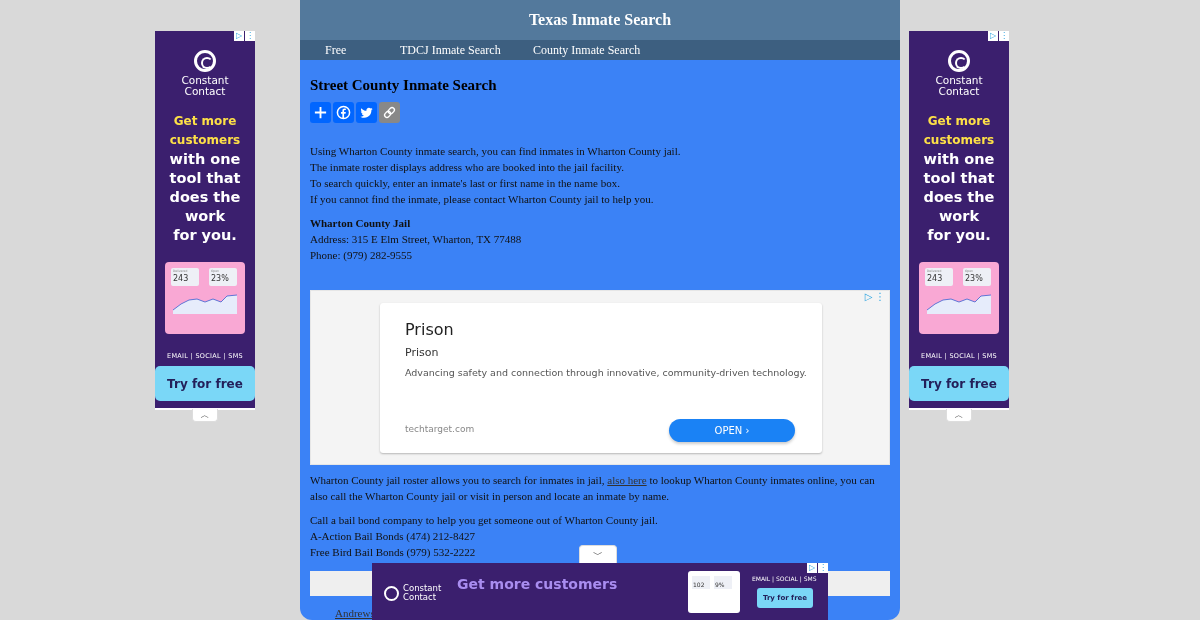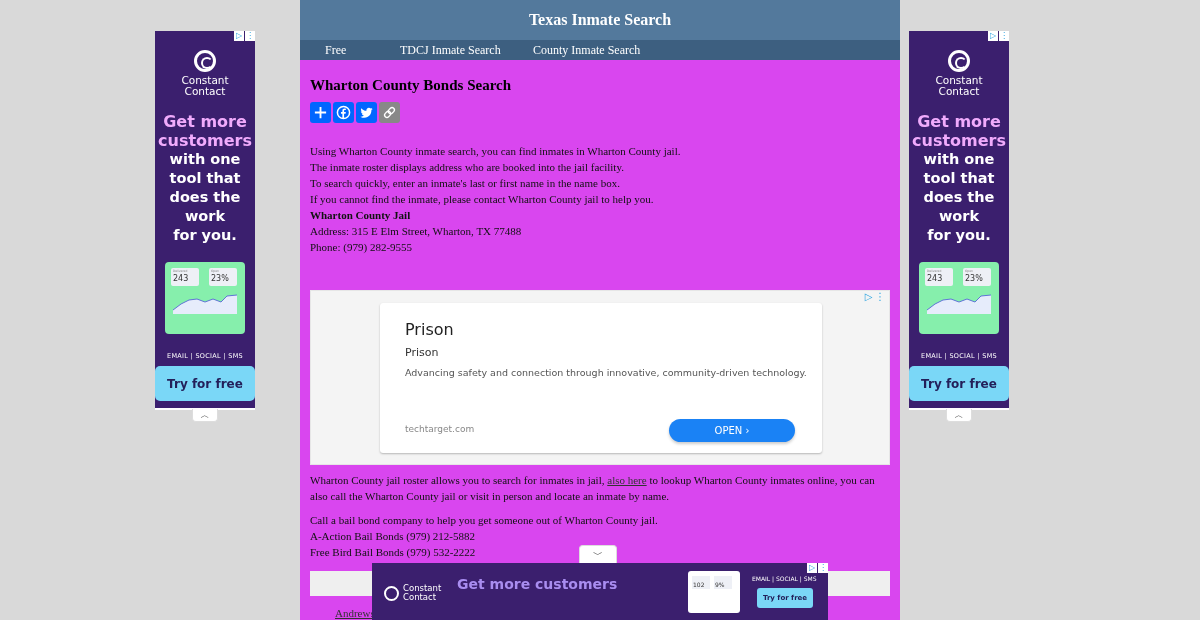--- a/index.html
+++ b/index.html
@@ -1,34 +1,34 @@
 <!DOCTYPE html>
 <html><head>
 <meta charset="utf-8">
 <style>
   * { box-sizing: border-box; margin: 0; padding: 0; }
   html, body { width: 1200px; height: 620px; overflow: hidden; }
   body { background: #d9d9d9; font-family: "Liberation Serif", serif; position: relative; }
 
   
-  .page { position: absolute; left: 300px; top: 0; width: 600px; height: 620px; background: #d946ef; }
+  .page { position: absolute; left: 300px; top: 0; width: 600px; height: 620px; background: #3b82f6; border-radius: 12px; }
   .site-header { height: 40px; background: #53799c; display: flex; align-items: center; justify-content: center; }
   .site-title { color: #ffffff; font-weight: bold; font-size: 16px; font-family: "Liberation Serif", serif; }
   .site-nav { height: 20px; background: #3d5f80; display: flex; align-items: center; }
   .nav-link { color: #ffffff; font-size: 12px; text-decoration: none; position: absolute; top: 43px; }
 
   .content { padding: 0 10px; }
   .page-title { font-size: 15px; font-weight: bold; color: #000; margin-top: 16px; line-height: 18px; }
   .share-bar { display: flex; gap: 2px; margin-top: 8px; }
   .share-btn { width: 21px; height: 21px; border-radius: 3px; display: flex; align-items: center; justify-content: center; }
   .share-btn svg { width: 15px; height: 15px; }
 
   .para { font-size: 11px; color: #111; line-height: 16px; }
   .intro { margin-top: 20px; }
-  .jail-info { margin-top: 0; }
+  .jail-info { margin-top: 8px; }
   .bold { font-weight: bold; }
 
   .ad-inline { position: absolute; left: 10px; top: 290px; width: 580px; height: 175px; background: #f4f4f4; border: 1px solid #e6e6e6; }
   .ad-card { position: absolute; left: 69px; top: 12px; width: 442px; height: 150px; background: #fff; border-radius: 3px; box-shadow: 0 1px 2px rgba(0,0,0,0.25); font-family: "DejaVu Sans", sans-serif; }
   .ad-title { position: absolute; left: 25px; top: 17px; font-size: 16px; color: #222; }
   .ad-sub { position: absolute; left: 25px; top: 43px; font-size: 11px; color: #333; }
   .ad-desc { position: absolute; left: 25px; top: 64px; font-size: 9.5px; color: #555; }
   .ad-domain { position: absolute; left: 25px; top: 121px; font-size: 9px; color: #888; }
   .ad-open { position: absolute; left: 289px; top: 116px; width: 126px; height: 23px; background: #1a82f5; border-radius: 12px; color: #fff; font-size: 10px; display: flex; align-items: center; justify-content: center; box-shadow: 0 2px 3px rgba(0,0,0,0.2); }
   .ad-choices { position: absolute; right: 4px; top: 0px; font-size: 10px; color: #2aa3e0; }
@@ -40,23 +40,23 @@
   .grey-bar { position: absolute; left: 10px; top: 571px; width: 580px; height: 25px; background: #efefef; }
   .county-link { position: absolute; left: 35px; top: 607px; font-size: 11px; color: #333; text-decoration: underline; }
 
   
   .side-ad { position: absolute; top: 31px; width: 100px; height: 377px; background: #3b1f6e; font-family: "DejaVu Sans", sans-serif; text-align: center; }
   .side-ad.left { left: 155px; }
   .side-ad.right { left: 909px; }
   .cc-logo-icon { margin: 19px auto 0; width: 22px; height: 22px; border: 3px solid #fff; border-radius: 50%; position: relative; }
   .cc-logo-icon::after { content: ""; position: absolute; left: 4px; top: 4px; width: 8px; height: 8px; border: 2px solid #fff; border-radius: 50%; border-right-color: transparent; }
   .cc-brand { color: #fff; font-size: 10.5px; line-height: 11px; margin-top: 3px; }
-  .side-headline-a { color: #f0abfc; font-weight: bold; font-size: 16px; line-height: 19px; margin-top: 15px; }
+  .side-headline-a { color: #fde047; font-weight: bold; font-size: 12px; line-height: 19px; margin-top: 15px; }
   .side-headline-b { color: #fff; font-weight: bold; font-size: 14.5px; line-height: 19px; }
-  .mini-card { width: 80px; height: 72px; background: #86efac; border-radius: 4px; margin: 17px auto 0; position: relative; }
+  .mini-card { width: 80px; height: 72px; background: #f9a8d4; border-radius: 4px; margin: 17px auto 0; position: relative; }
   .mini-stat { position: absolute; top: 6px; width: 28px; height: 18px; background: #eef0f6; border-radius: 2px; font-size: 8px; color: #333; text-align: left; padding-left: 2px; padding-top: 6px; }
   .mini-stat .lbl { position: absolute; top: 1px; left: 2px; font-size: 3px; color: #888; }
   .mini-line { position: absolute; left: 6px; top: 28px; width: 68px; height: 26px; }
   .side-channels { color: #fff; font-size: 6.5px; margin-top: 18px; letter-spacing: 0.3px; }
   .side-cta { margin: 6px auto 0; width: 100px; height: 35px; background: #7ad7f7; border-radius: 5px; color: #23205a; font-weight: bold; font-size: 12px; display: flex; align-items: center; justify-content: center; }
   .ad-badge { position: absolute; top: 0; right: 0; display: flex; gap: 1px; }
   .ad-badge span { width: 10px; height: 10px; background: #fff; color: #2aa3e0; font-size: 8px; line-height: 10px; display: block; text-align: center; }
   .collapse-tab { position: absolute; width: 26px; height: 13px; background: #fff; border: 1px solid #ddd; border-top: none; border-radius: 0 0 4px 4px; font-size: 9px; color: #555; display: flex; align-items: center; justify-content: center; }
   .side-bottom-strip { position: absolute; height: 2px; width: 100px; background: #fff; top: 408px; }
 
@@ -147,21 +147,21 @@
 <div class="page">
   <div class="site-header">
     <span class="site-title">Texas Inmate Search</span>
   </div>
   <div class="site-nav"></div>
   <a class="nav-link" style="left:25px;">Free</a>
   <a class="nav-link" style="left:100px;">TDCJ Inmate Search</a>
   <a class="nav-link" style="left:233px;">County Inmate Search</a>
 
   <div class="content">
-    <h1 class="page-title">Wharton County Bonds Search</h1>
+    <h1 class="page-title">Street County Inmate Search</h1>
     <div class="share-bar">
       <div class="share-btn" style="background:#0166ff;">
         <svg viewBox="0 0 16 16">
             <path d="M7 2h2v5h5v2H9v5H7V9H2V7h5z" fill="#fff"></path>
           </svg>
       </div>
       <div class="share-btn" style="background:#0166ff;">
         <svg viewBox="0 0 16 16">
             <circle cx="8" cy="8" r="6.5" fill="none" stroke="#fff" stroke-width="1.6"></circle>
             <path d="M8.6 14.5V9.2h1.6l.3-1.8H8.6V6.3c0-.5.2-.9.9-.9h1V3.9c-.2 0-.8-.1-1.4-.1-1.4 0-2.3.9-2.3 2.4v1.3H5.3v1.8h1.5v5.3z" fill="#fff"></path>
@@ -204,21 +204,21 @@
       <div class="ad-open"><span>OPEN</span>&nbsp;<span>›</span></div>
     </div>
   </div>
 
   <div class="para para2">
     <span>Wharton County jail roster allows you to search for inmates in jail, </span><a class="link">also here</a><span> to lookup Wharton County inmates online, you can also call the Wharton County jail or visit in person and locate an inmate by name.</span>
   </div>
 
   <div class="para para3">
     <div>Call a bail bond company to help you get someone out of Wharton County jail.</div>
-    <div>A-Action Bail Bonds (979) 212-5882</div>
+    <div>A-Action Bail Bonds (474) 212-8427</div>
     <div>Free Bird Bail Bonds (979) 532-2222</div>
   </div>
 
   <div class="grey-bar"></div>
   <a class="county-link">Andrews</a>
 </div>
 
 <div class="bottom-tab">﹀</div>
 <div class="bottom-ad">
   <div class="ad-badge">

